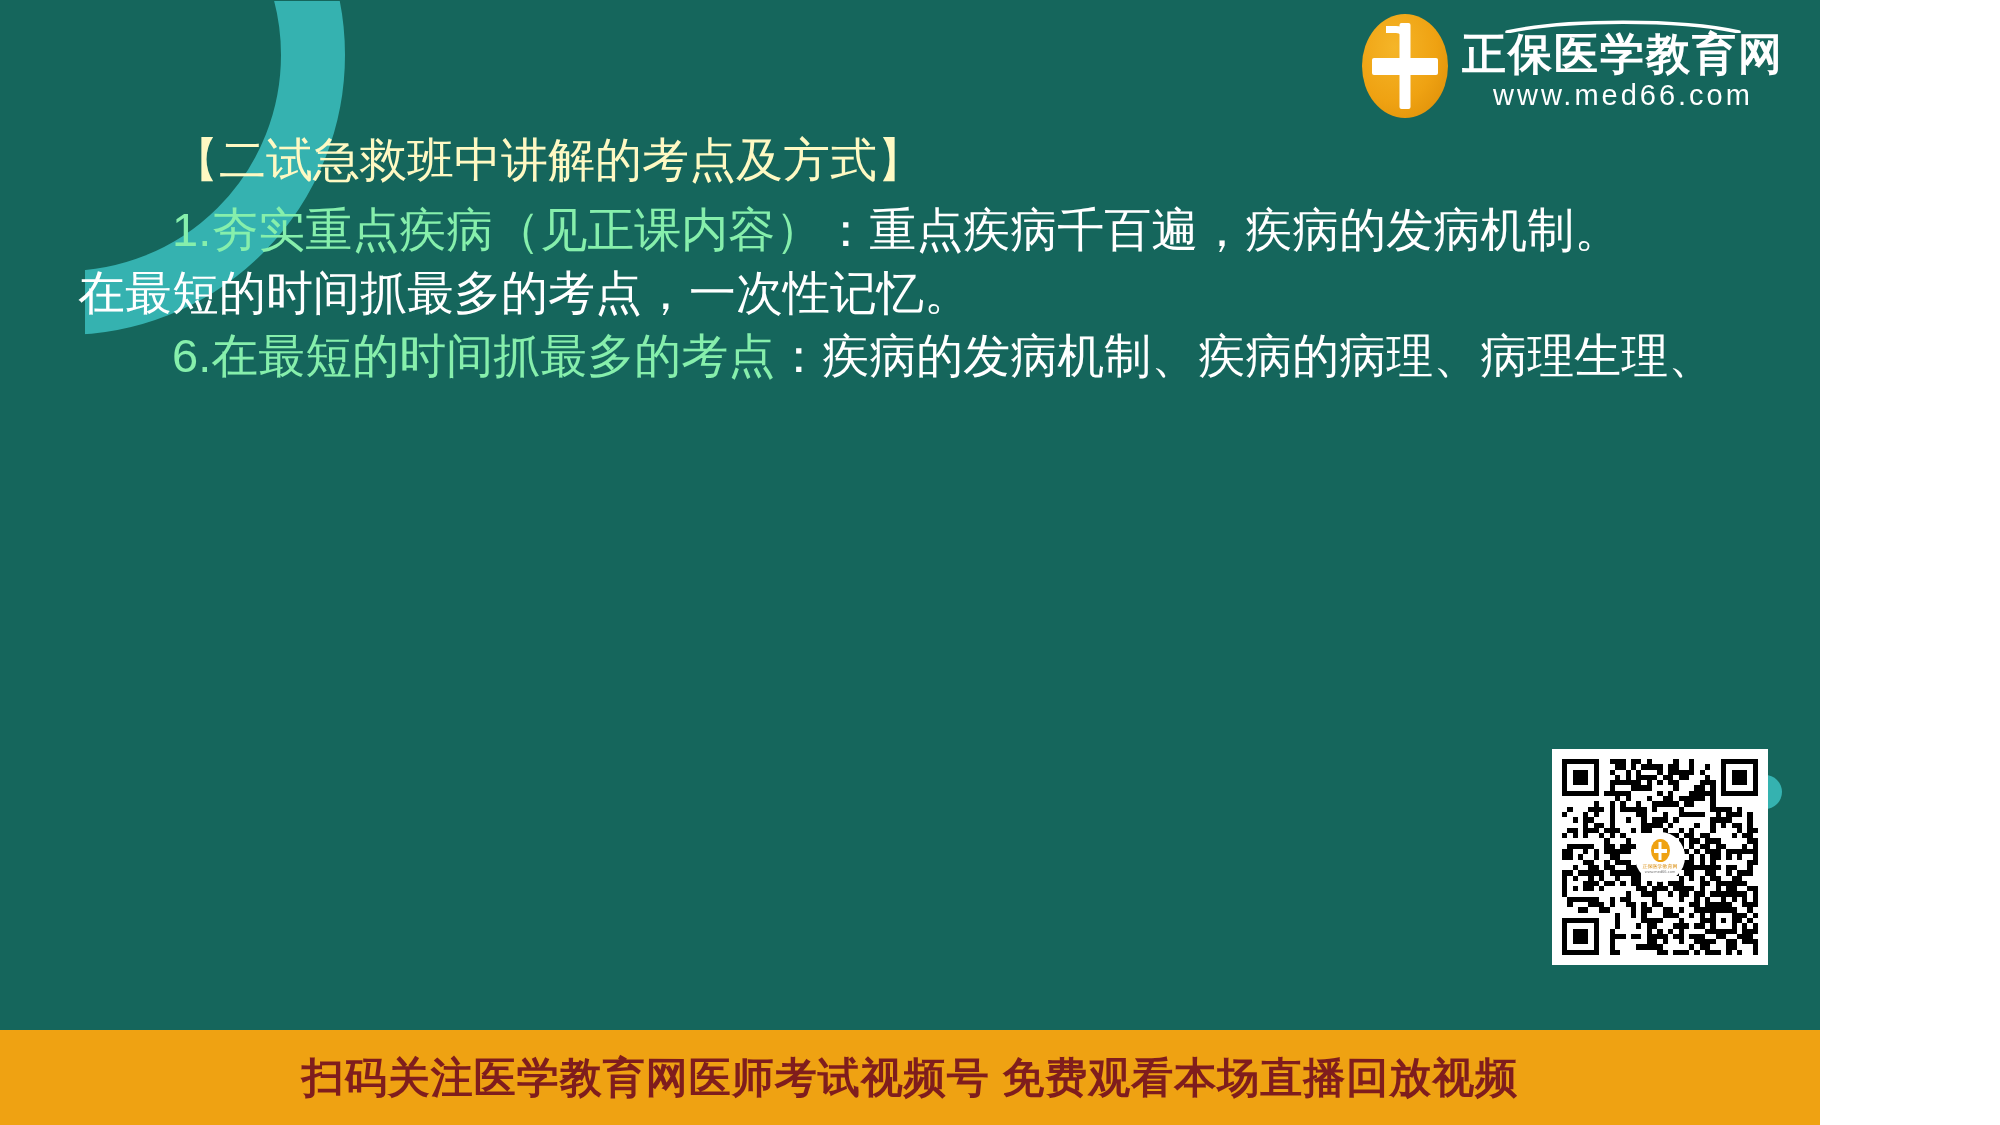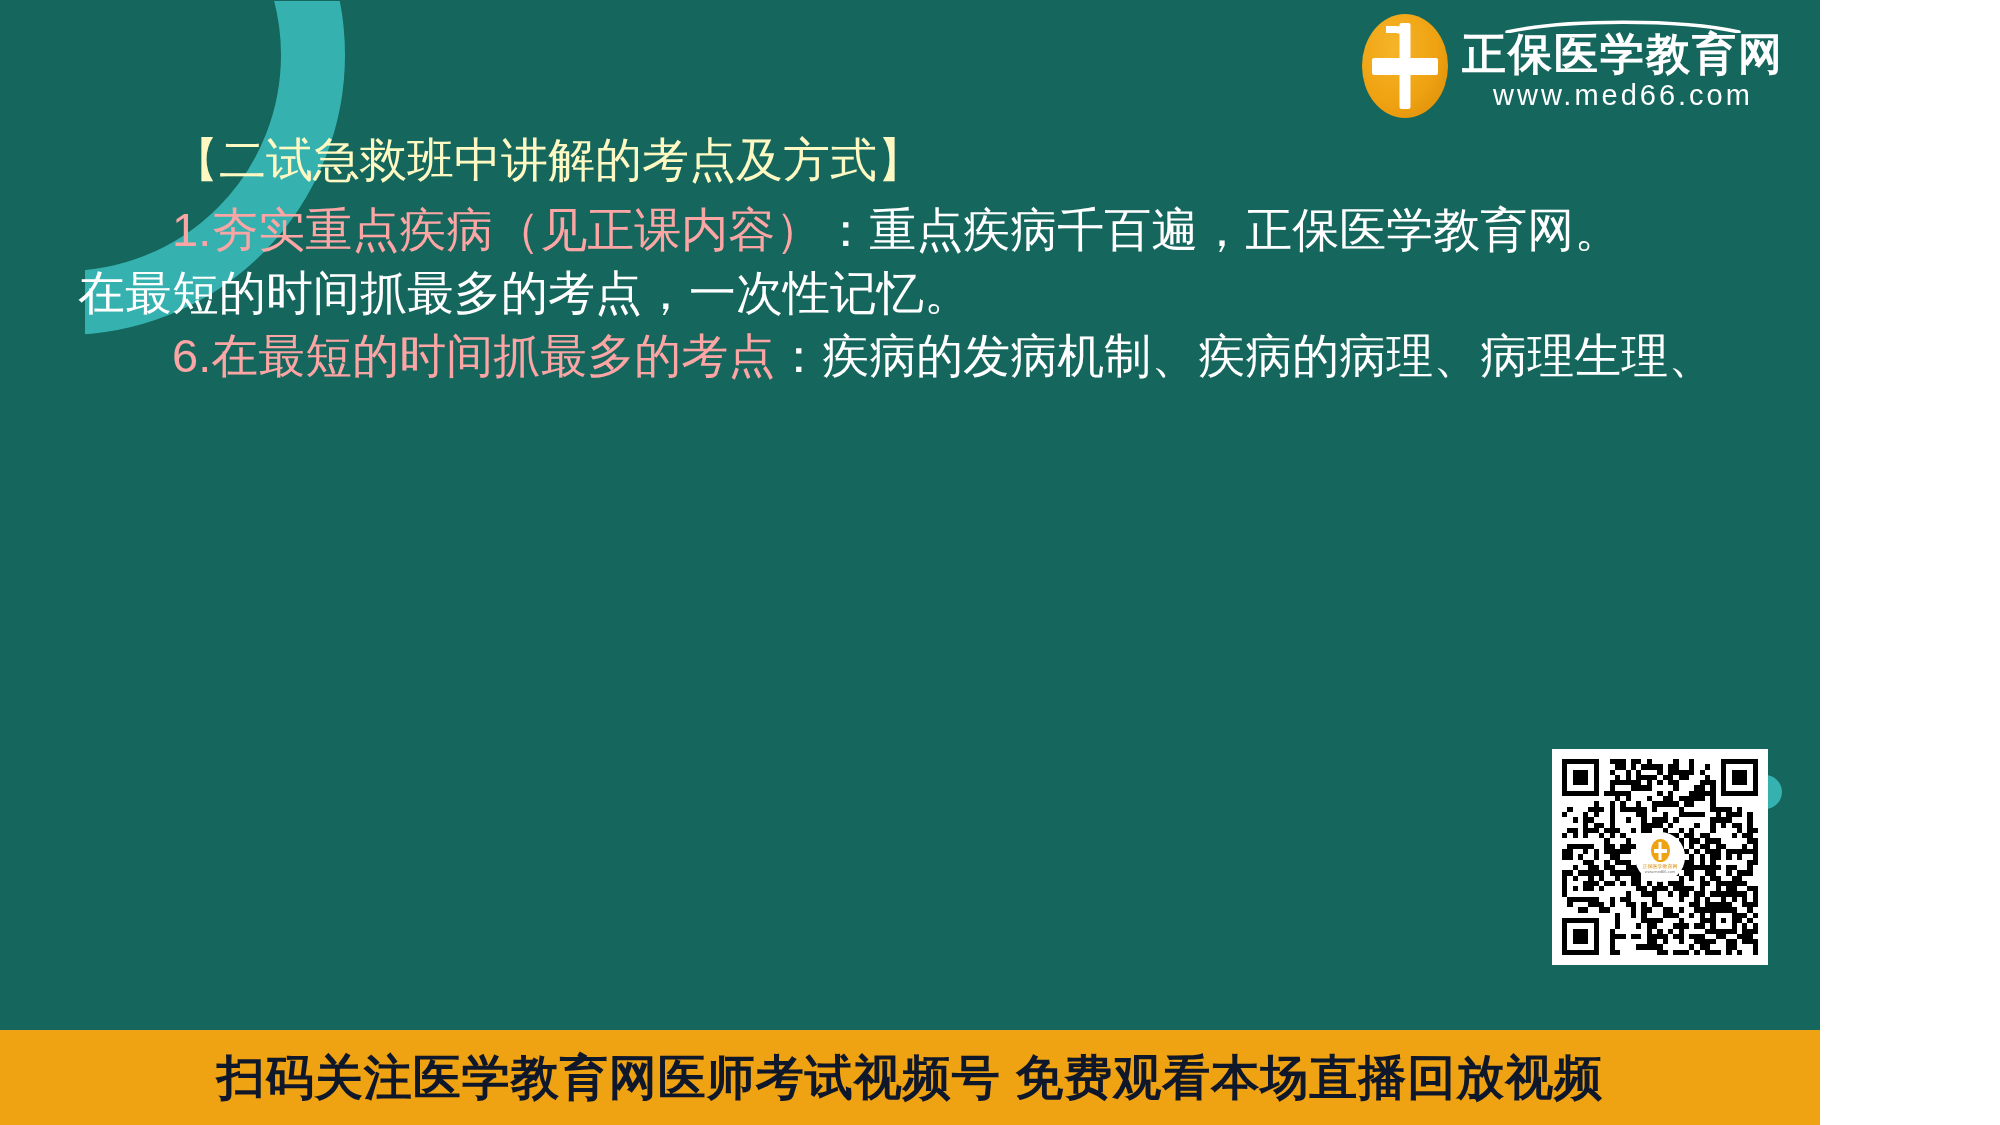--- a/index.html
+++ b/index.html
@@ -131,21 +131,21 @@
     width: 1840px;
   }
   .line {
     font-size: 47px;
     line-height: 63px;
     color: #ffffff;
     white-space: nowrap;
     letter-spacing: 0px;
   }
   .indent { padding-left: 94px; }
-  .hl { color: #fca5a5; }
+  .hl { color: #86efac; }
   .heading { color: #fef9c3; margin-bottom: 7px; }
 
   
   .dot {
     position: absolute;
     right: 38px;
     top: 775px;
     width: 68px;
     height: 34px;
     border-radius: 34px;
@@ -218,22 +218,22 @@
     left: 0;
     right: 0;
     bottom: 0;
     height: 95px;
     background: #EFA212;
     display: flex;
     align-items: center;
     justify-content: center;
   }
   .banner-text {
-    color: #0f172a;
-    font-size: 48px;
+    color: #7f1d1d;
+    font-size: 42px;
     font-weight: bold;
     letter-spacing: 1px;
     white-space: nowrap;
   }
 </style>
 </head>
 <body>
 
 <div id="slide">
 
@@ -256,21 +256,21 @@
       <div class="logo-cn">正保医学教育网</div>
       <div class="logo-url">www.med66.com</div>
     </div>
   </div>
 
   <div class="content">
 
     <div class="line heading indent">【二试急救班中讲解的考点及方式】</div>
 
     <div class="line indent">
-      <span class="hl">1.夯实重点疾病（见正课内容）</span><span>：重点疾病千百遍，正保医学教育网。</span>
+      <span class="hl">1.夯实重点疾病（见正课内容）</span><span>：重点疾病千百遍，疾病的发病机制。</span>
     </div>
 
     <div class="line">在最短的时间抓最多的考点，一次性记忆。</div>
 
     <div class="line indent">
       <span class="hl">6.在最短的时间抓最多的考点</span><span>：疾病的发病机制、疾病的病理、病理生理、</span>
     </div>
 
   </div>
 

